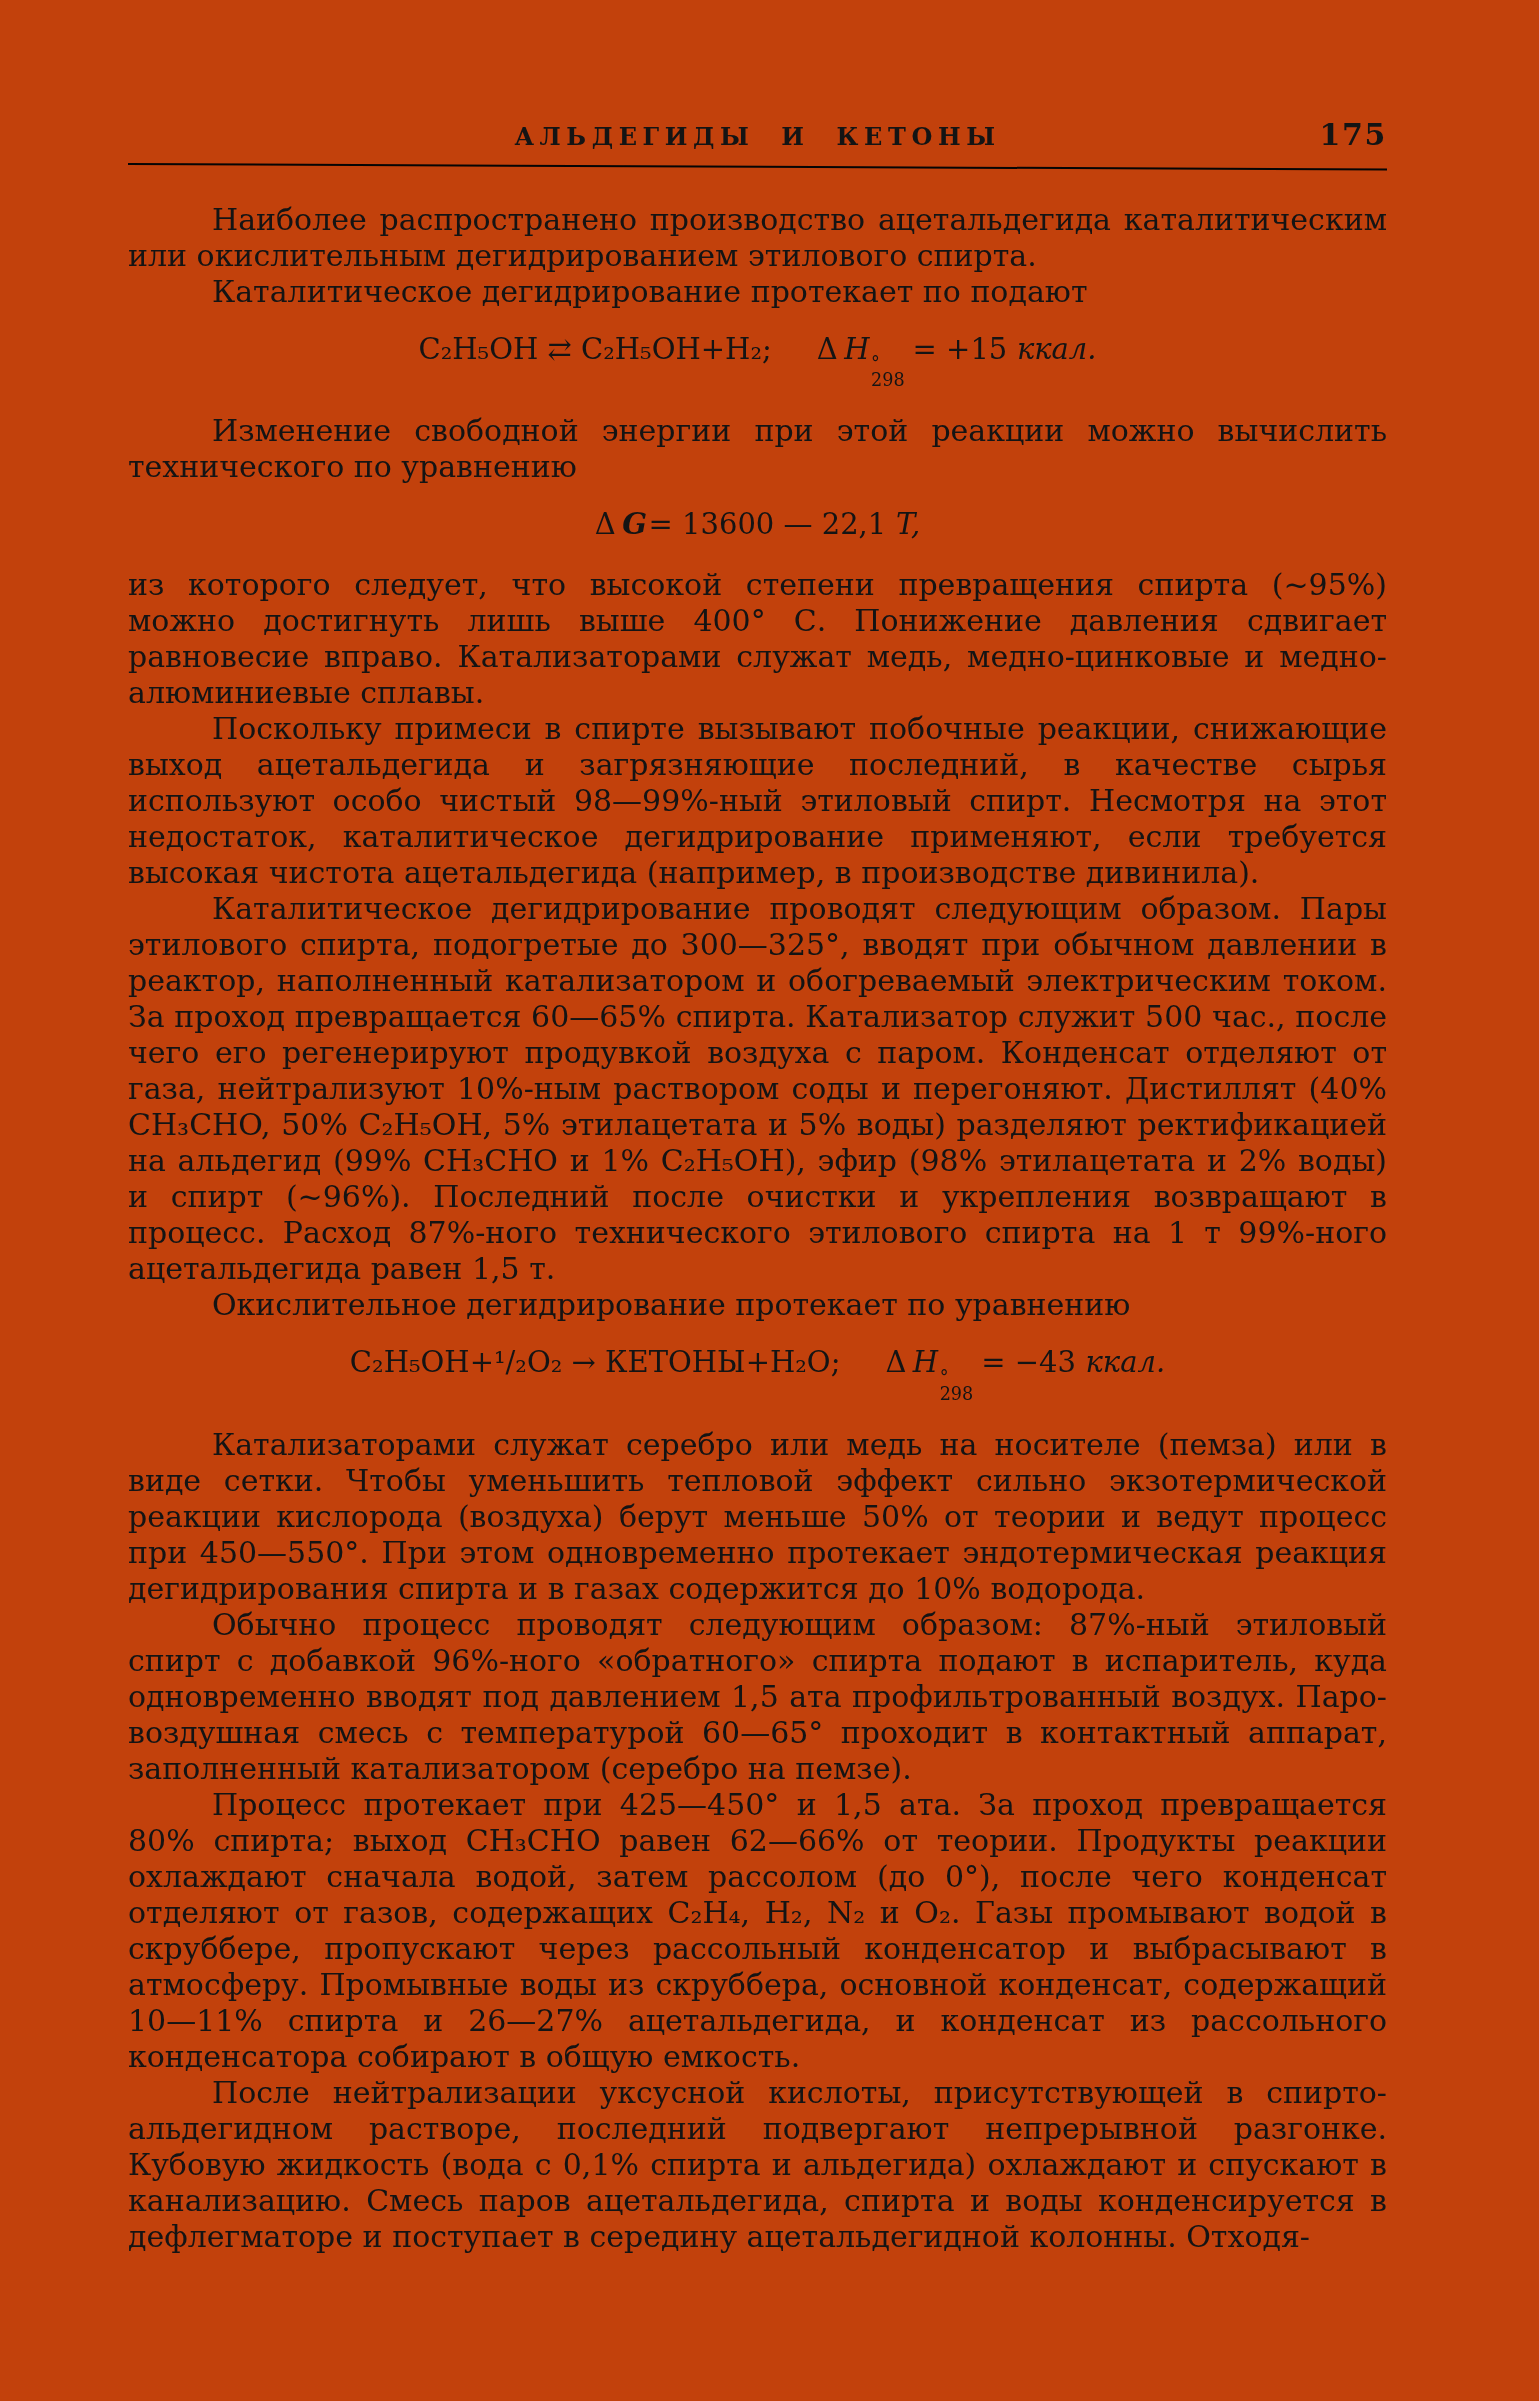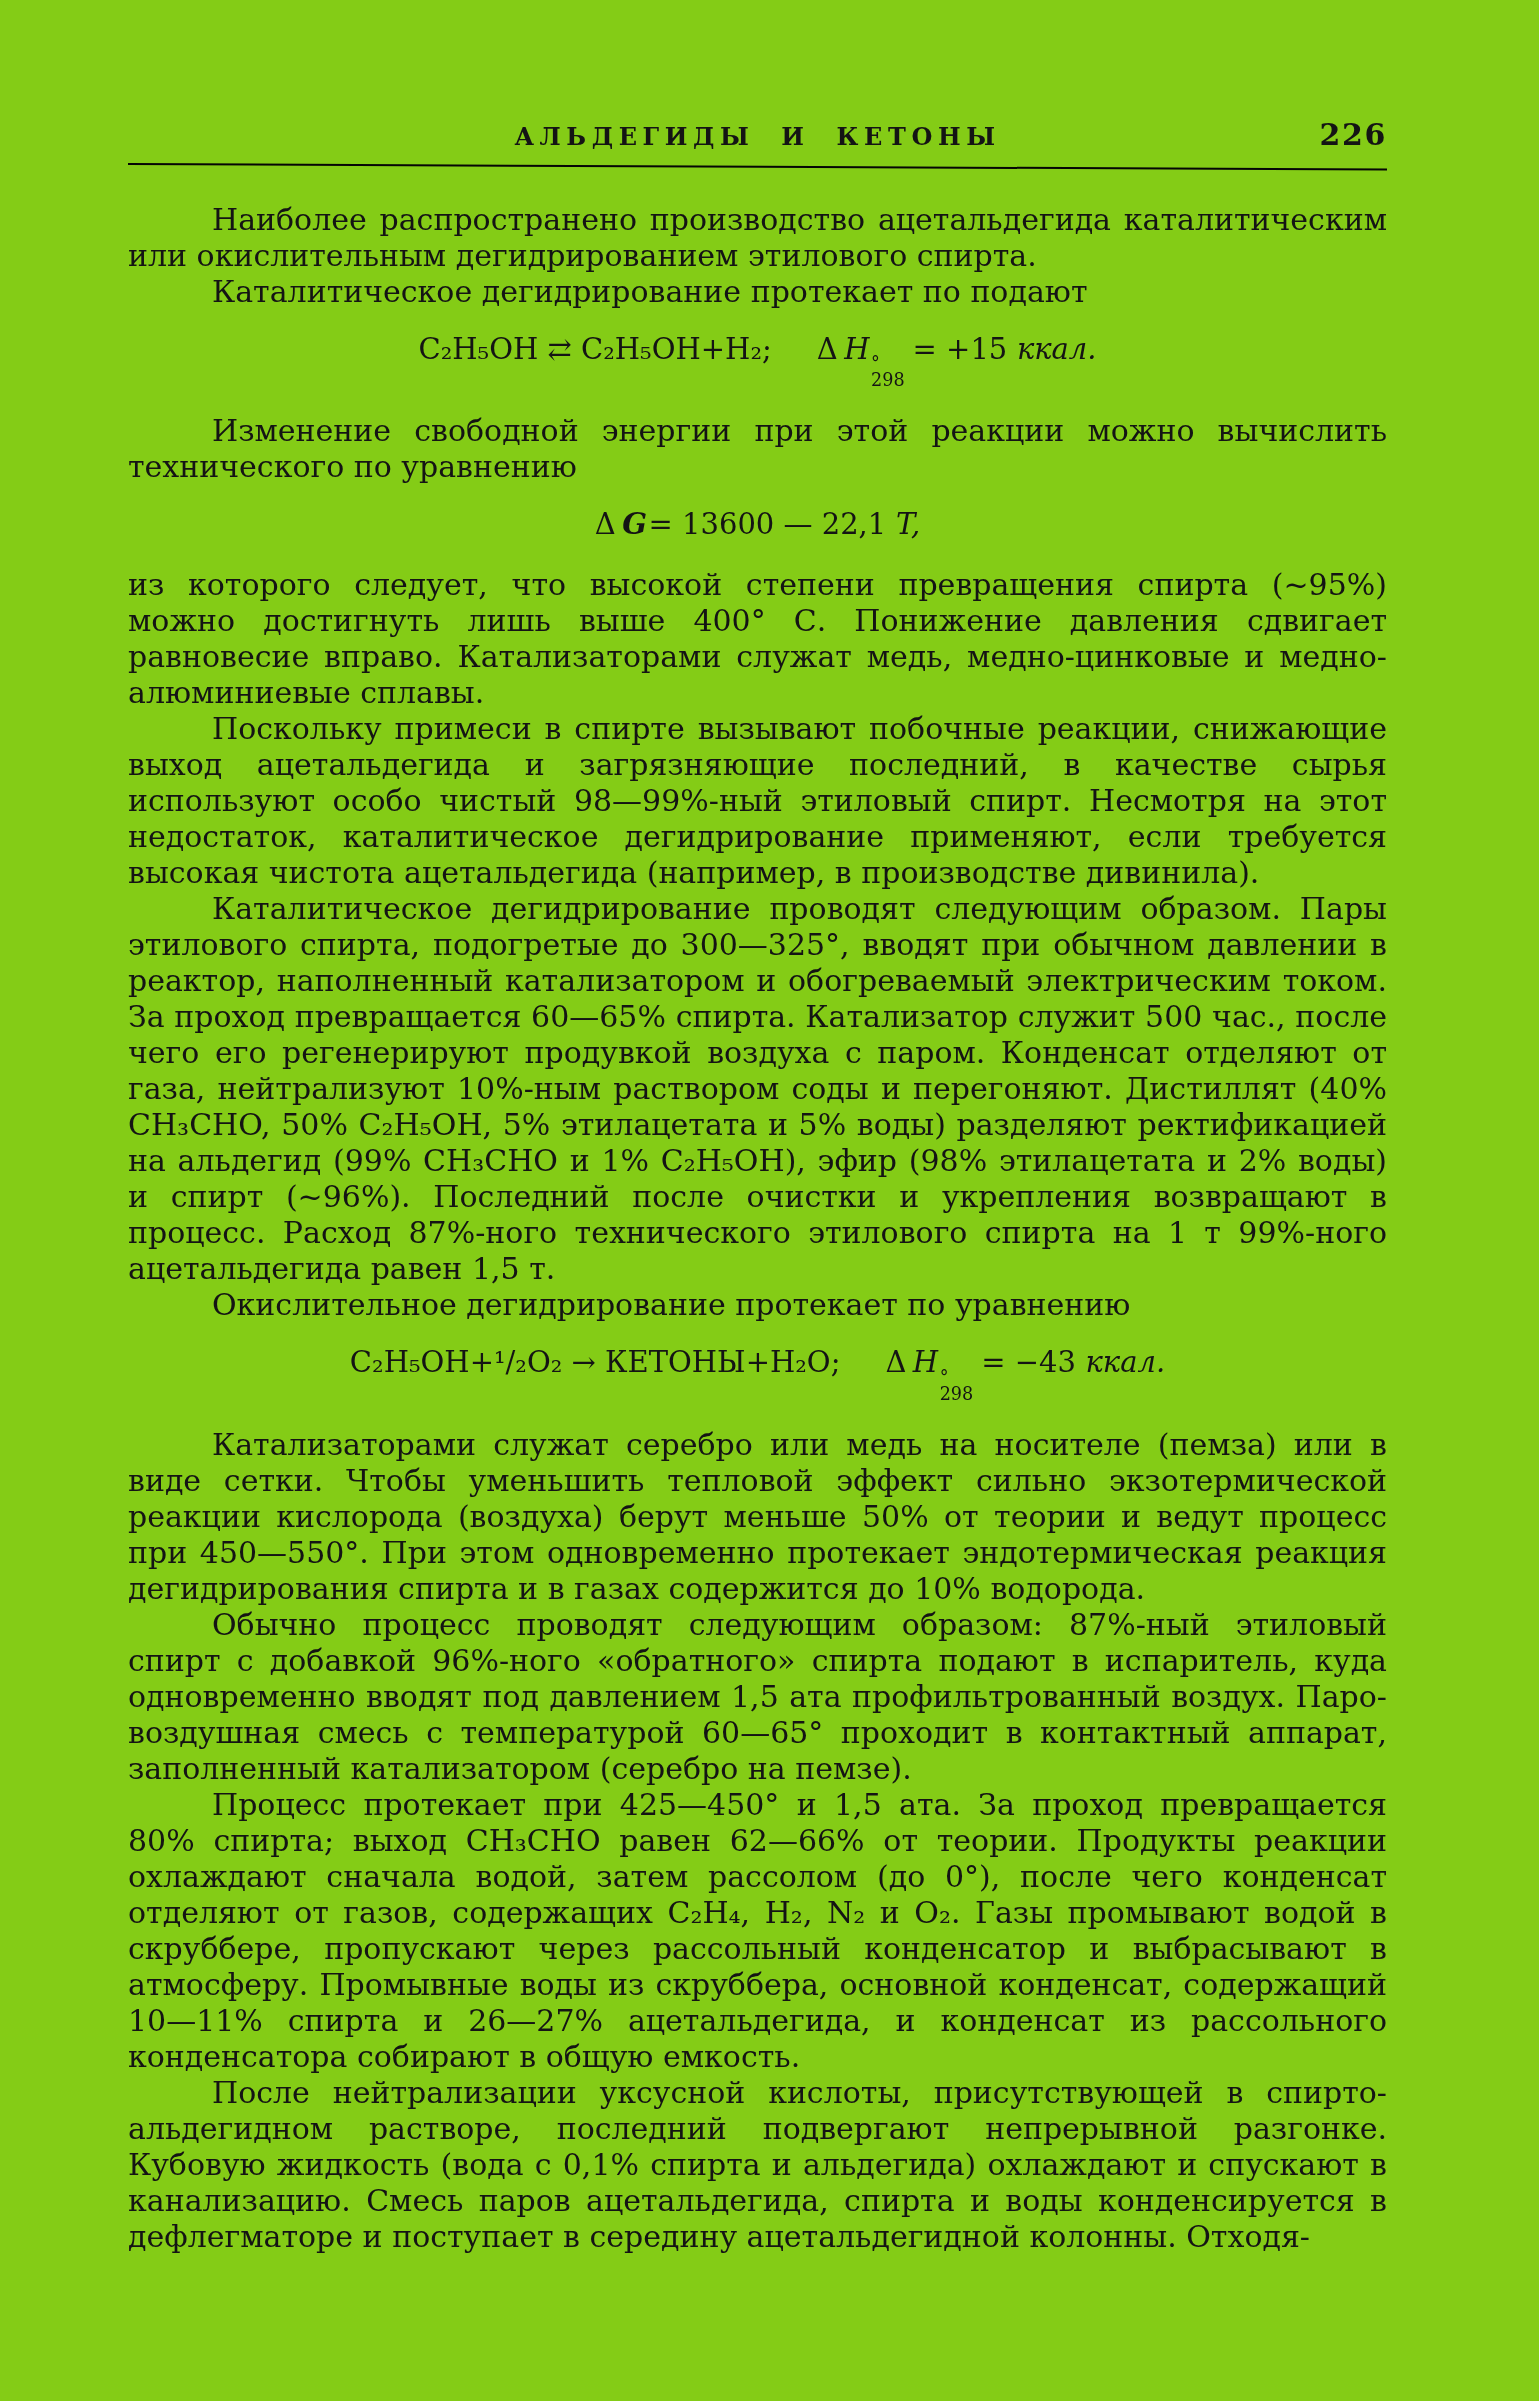--- a/index.html
+++ b/index.html
@@ -11,21 +11,21 @@
     width: 1540px;
     height: 2401px;
     position: relative;
     overflow: hidden;
     font-family: "DejaVu Serif", serif;
     color: #141414;
   }
   .page {
     position: absolute;
     inset: 0;
-    background: #84cc16;
+    background: #c2410c;
     text-decoration: underline;
   }
   .pagehead {
     position: absolute;
     top: 120px;
     left: 128px;
     width: 1259px;
     height: 40px;
   }
   .head-title {
@@ -110,21 +110,21 @@
   .stack .ssub { display: block; }
   .formula .rhs { margin-left: 1.6px; }
 </style>
 </head>
 <body>
 
 <div class="page">
 
   <header class="pagehead">
     <div class="head-title">АЛЬДЕГИДЫ И КЕТОНЫ</div>
-    <div class="head-num">226</div>
+    <div class="head-num">175</div>
   </header>
 
   <div class="rule"></div>
 
   <main class="body-text">
 
     <p class="para indent">Наиболее распространено производство ацетальдегида каталитическим или окислительным дегидрированием этилового спирта.</p>
 
     <p class="para indent">Каталитическое дегидрирование протекает по подают</p>
 

